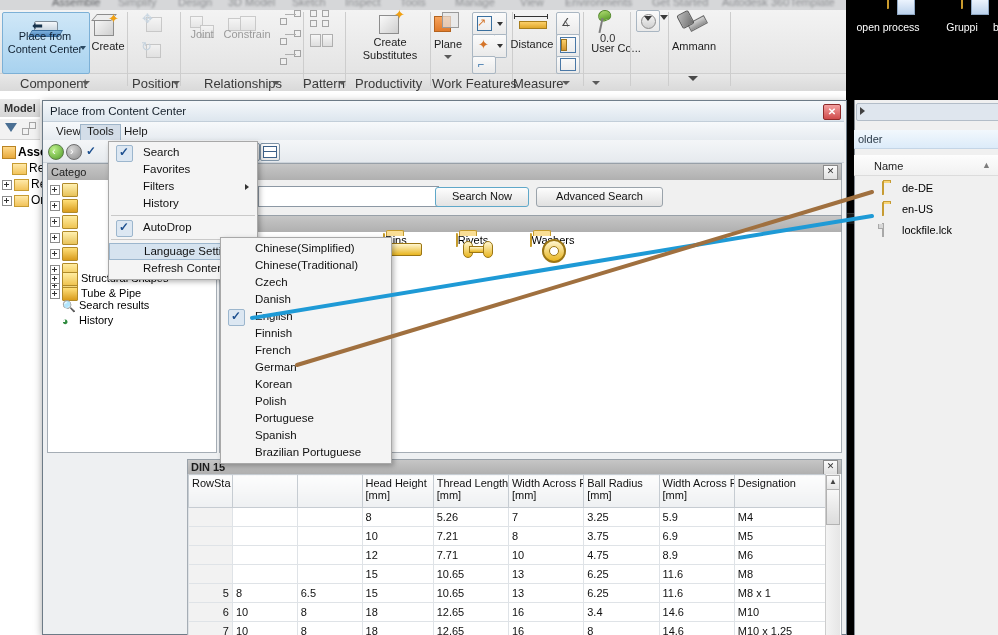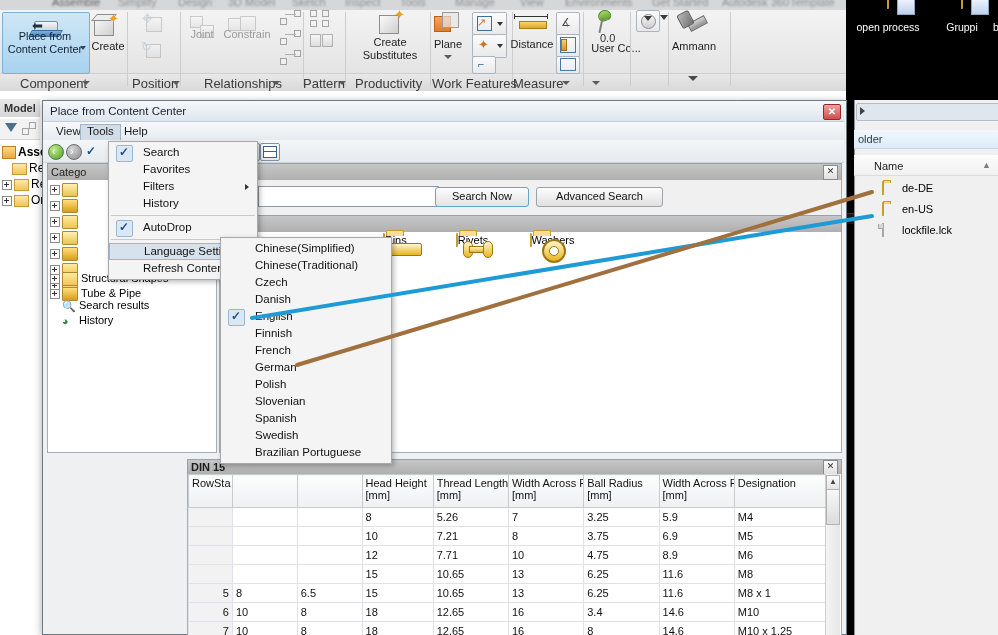--- a/index.html
+++ b/index.html
@@ -750,23 +750,23 @@
 
 <div class="abs" id="lang-menu">
     <div class="mrow"><span>Chinese(Simplified)</span></div>
     <div class="mrow"><span>Chinese(Traditional)</span></div>
     <div class="mrow"><span>Czech</span></div>
     <div class="mrow"><span>Danish</span></div>
     <div class="mrow"><span class="chkbox"></span><span class="chk">✓</span><span>English</span></div>
     <div class="mrow"><span>Finnish</span></div>
     <div class="mrow"><span>French</span></div>
     <div class="mrow"><span>German</span></div>
+    <div class="mrow"><span>Korean</span></div>
     <div class="mrow"><span>Polish</span></div>
-    <div class="mrow"><span>Slovenian</span></div>
+    <div class="mrow"><span>Portuguese</span></div>
     <div class="mrow"><span>Spanish</span></div>
-    <div class="mrow"><span>Swedish</span></div>
     <div class="mrow"><span>Brazilian Portuguese</span></div>
   </div>
 
 <svg class="abs" id="anno">
   <line x1="252" y1="318" x2="872" y2="216" stroke="#1e9ad6" stroke-width="4" stroke-linecap="round"></line>
   <line x1="297" y1="365" x2="872" y2="192" stroke="#a0703f" stroke-width="4" stroke-linecap="round"></line>
 </svg>
 
 </body></html>

